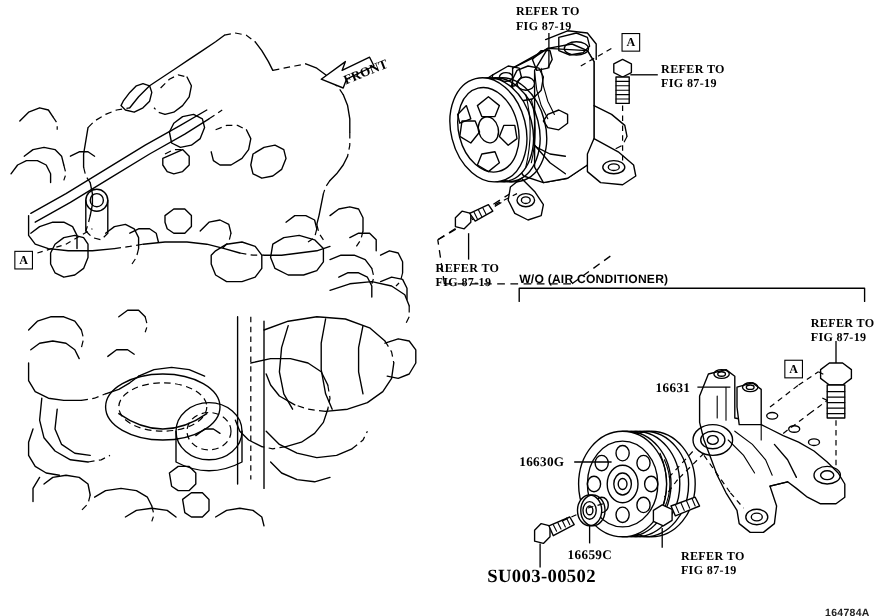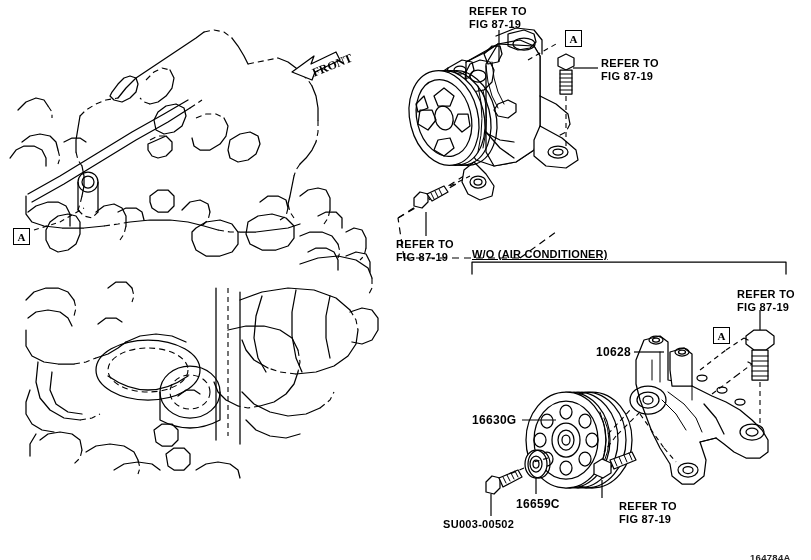--- a/index.html
+++ b/index.html
@@ -1,19 +1,19 @@
 <!DOCTYPE html>
 <html><head>
 <meta charset="utf-8">
 <style>
   html,body{margin:0;padding:0;background:#ffffff;}
   body{width:811px;height:560px;font-family:"Liberation Sans",sans-serif;overflow:hidden;}
   #sheet{position:relative;width:811px;height:560px;background:#fff;}
   #art{position:absolute;left:0;top:0;width:811px;height:560px;}
-  .lbl{position:absolute;font-family:Liberation Sans, sans-serif;font-weight:bold;
+  .lbl{position:absolute;font-family:Liberation Serif, serif;font-weight:bold;
        font-size:11px;line-height:12px;color:#000;white-space:pre;letter-spacing:.3px;}
   .lbl.sans{font-family:"Liberation Sans",sans-serif;font-weight:bold;font-size:10.5px;letter-spacing:.2px;}
   .lbl.tiny{font-family:"Liberation Sans",sans-serif;font-weight:bold;font-size:9.5px;color:#222;}
   .abox{position:absolute;width:15px;height:15px;border:1.4px solid #000;background:#fff;
         font-family:"Liberation Serif",serif;font-weight:bold;font-size:11px;
         display:flex;align-items:center;justify-content:center;color:#000;}
   .frontlbl{position:absolute;font-family:"Liberation Serif",serif;font-weight:bold;
        font-size:12px;color:#000;transform:rotate(-22deg);transform-origin:0 50%;}
 </style>
 </head>
@@ -383,22 +383,22 @@
 
   <div class="lbl" style="left:396px;top:238px;">REFER TO</div>
   <div class="lbl" style="left:396px;top:251px;">FIG 87-19</div>
 
   <div class="lbl" style="left:737px;top:288px;">REFER TO</div>
   <div class="lbl" style="left:737px;top:301px;">FIG 87-19</div>
 
   <div class="lbl" style="left:619px;top:500px;">REFER TO</div>
   <div class="lbl" style="left:619px;top:513px;">FIG 87-19</div>
 
-  <div class="lbl sans" style="left:472px;top:248px;font-size:11px;text-decoration:underline;">W/O (AIR CONDITIONER)</div>
-
-  <div class="lbl" style="left:596px;top:346px;font-size:12px;">10628</div>
+  <div class="lbl sans" style="left:472px;top:248px;font-size:11px;">W/O (AIR CONDITIONER)</div>
+
+  <div class="lbl" style="left:596px;top:346px;font-size:12px;">16631</div>
   <div class="lbl" style="left:472px;top:414px;font-size:12px;">16630G</div>
   <div class="lbl" style="left:516px;top:498px;font-size:12px;">16659C</div>
-  <div class="lbl" style="left:443px;top:518px;font-size:11px;">SU003-00502</div>
+  <div class="lbl" style="left:443px;top:518px;font-size:17px;">SU003-00502</div>
 
   <div class="lbl tiny" style="left:750px;top:552px;">164784A</div>
 
 </div>
 
 </body></html>

